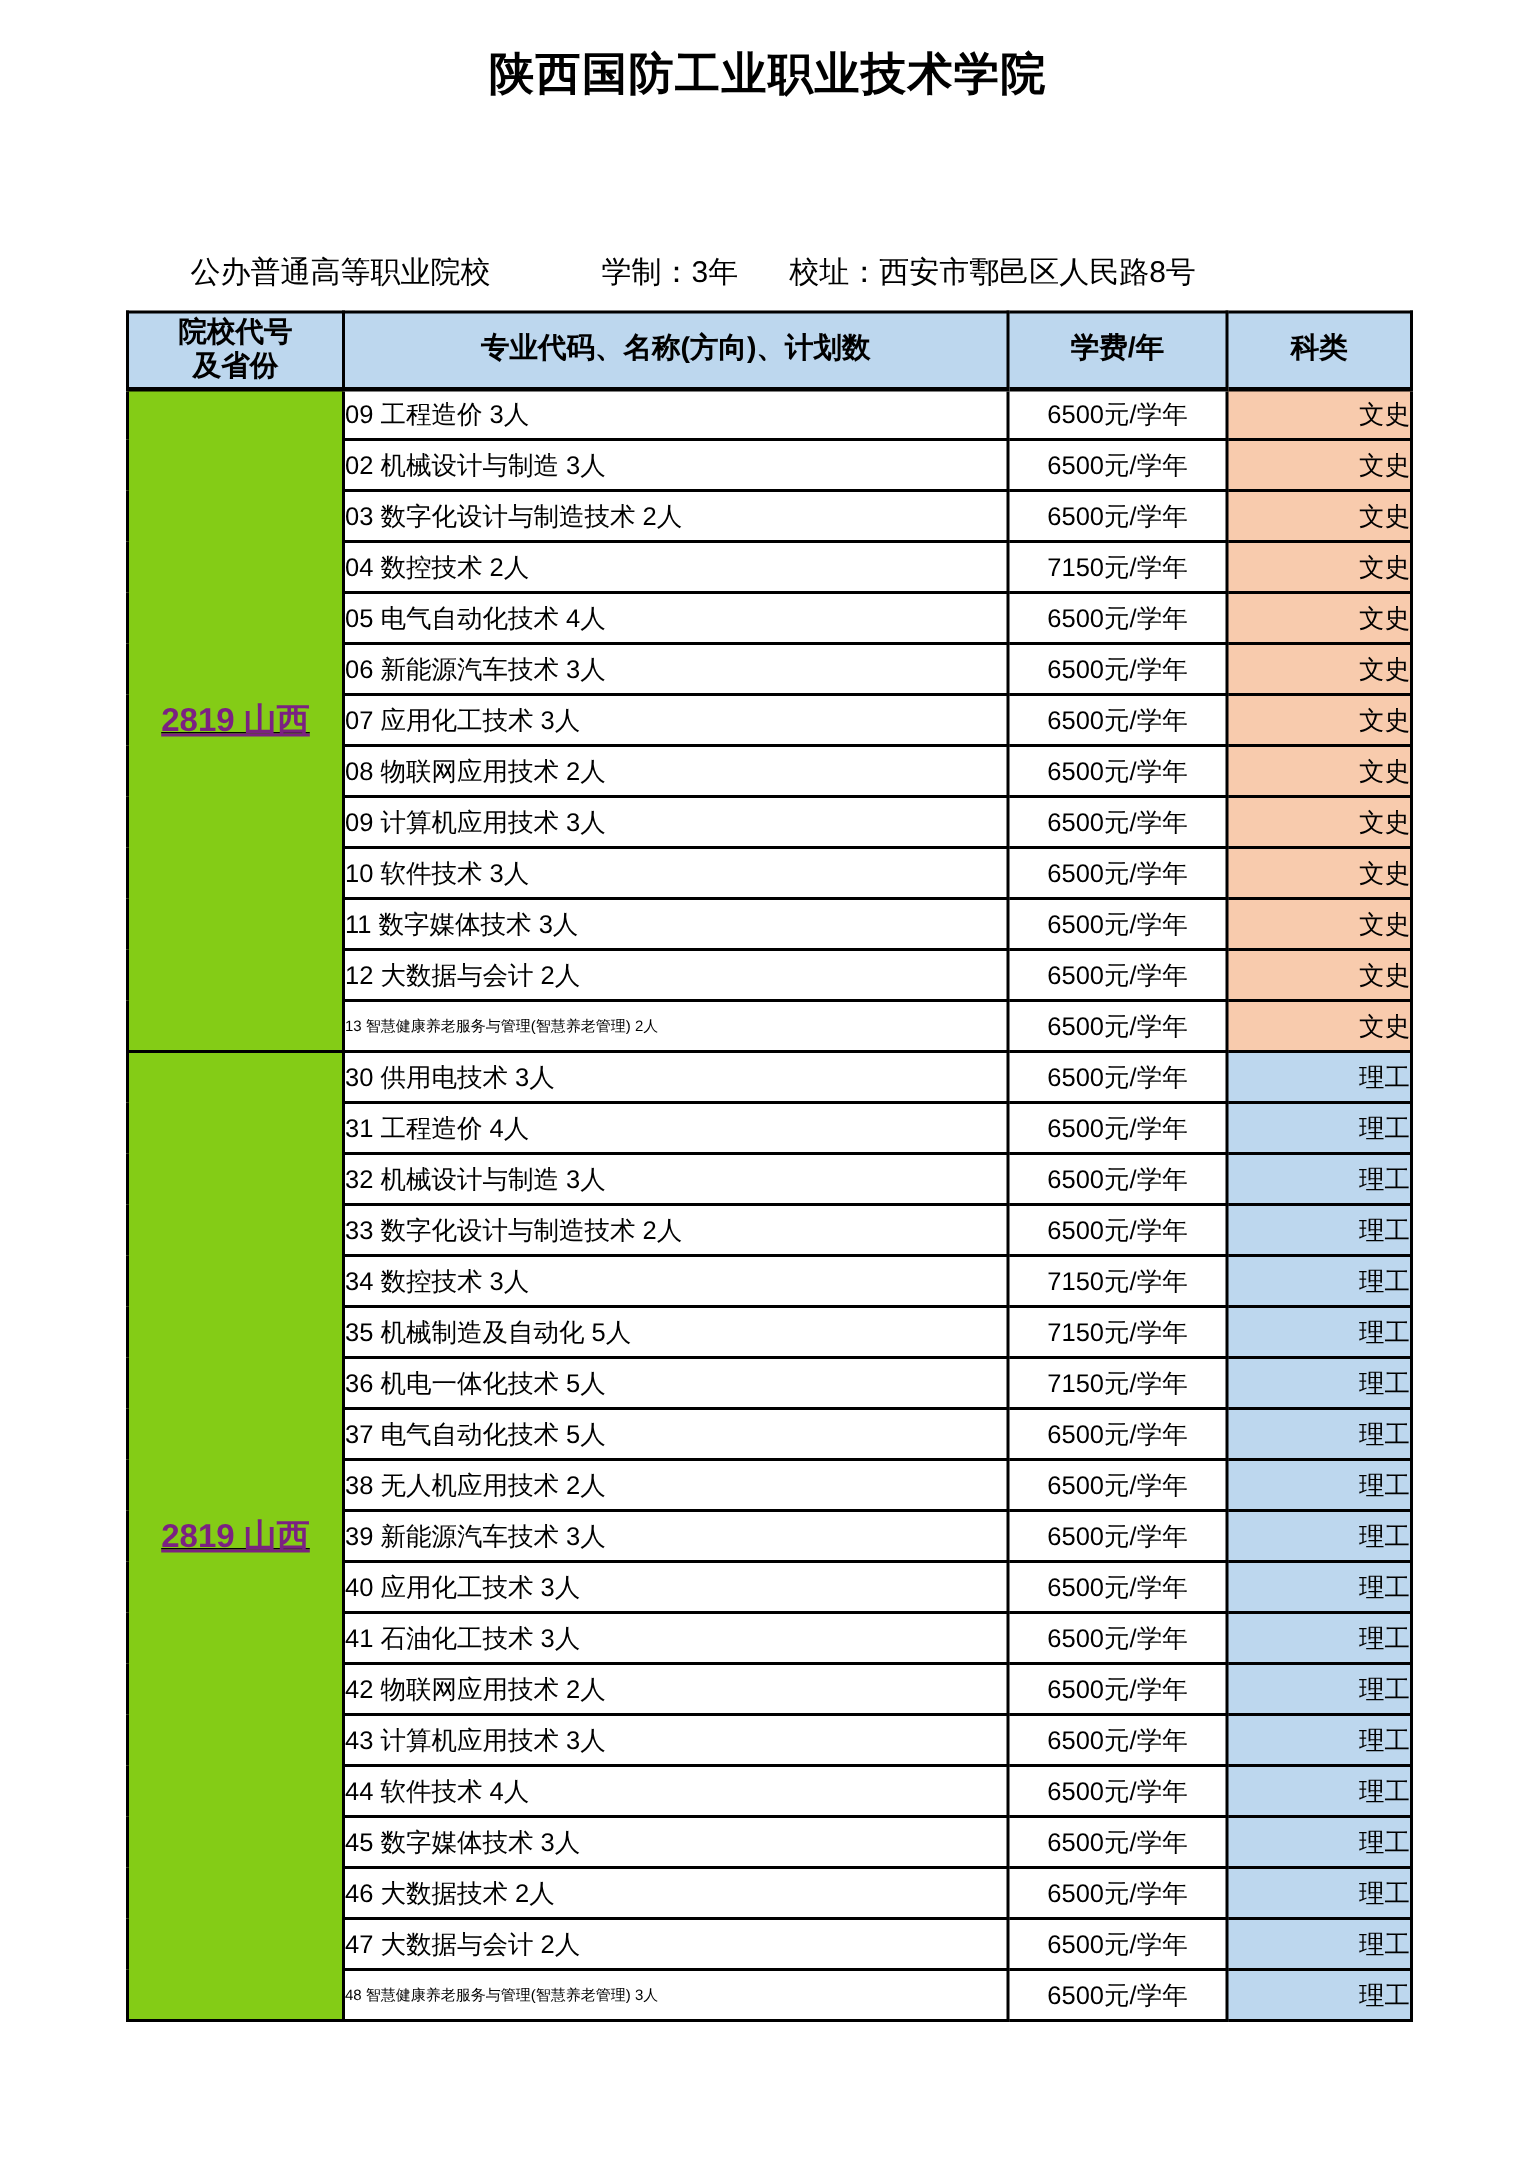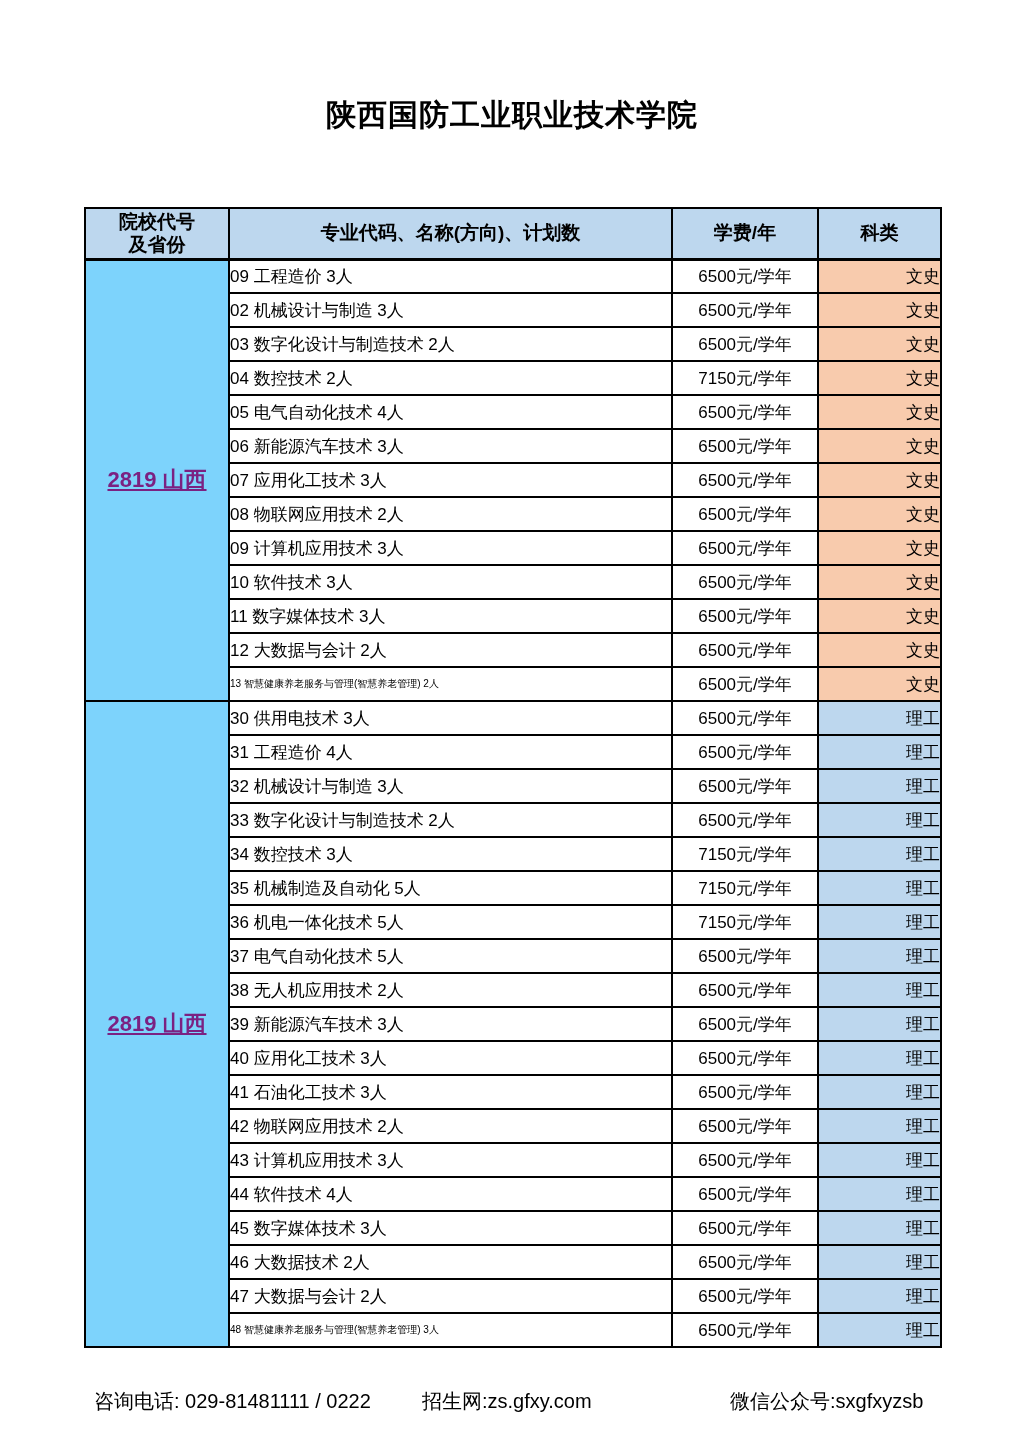--- a/index.html
+++ b/index.html
@@ -9,21 +9,21 @@
     height: 1447px;
     background: #ffffff;
     font-family: "Liberation Sans", "DejaVu Sans", sans-serif;
     color: #000;
     position: relative;
   }
   .page { position: relative; width: 1024px; height: 1447px; overflow: hidden; }
 
   
   .title-block {
-    padding-top: 93px;
+    padding-top: 28px;
     text-align: center;
     font-weight: bold;
     font-size: 30px;
     line-height: 1.45;
     letter-spacing: 1px;
   }
 
   
   .info-line {
     position: absolute;
@@ -76,21 +76,22 @@
     font-size: 17px;
     white-space: nowrap;
   }
   .cat-cell {
     text-align: right;
     font-size: 17px;
   }
   .code-cell {
     text-align: center;
     vertical-align: middle;
-    background: #7dd3fc;
+    background: #84cc16;
+    text-decoration: underline;
   }
   .code-text {
     font-weight: bold;
     font-size: 22px;
     text-decoration: underline;
     white-space: nowrap;
   }
 
   
   .footer {
@@ -107,20 +108,23 @@
 </style>
 </head>
 <body>
 
 <div class="page">
 
   <div class="title-block">
     <div>陕西国防工业职业技术学院</div>
   </div>
 
+  <div class="info-line">
+    <span>公办普通高等职业院校</span><span class="seg-duration"><span>学制：</span><span>3年</span></span><span class="seg-address"><span>校址：</span><span>西安市鄠邑区人民路8号</span></span>
+  </div>
 
   <table class="plan-table">
     <colgroup>
       <col class="c1">
         <col class="c2">
         <col class="c3">
         <col class="c4">
     </colgroup>
     <thead>
       <tr>
@@ -289,19 +293,14 @@
           <td class="cat-cell" style="background: rgb(189, 215, 238);">理工</td>
         </tr>
         <tr>
           <td class="major-cell small">48 智慧健康养老服务与管理(智慧养老管理) 3人</td>
           <td class="fee-cell">6500元/学年</td>
           <td class="cat-cell" style="background: rgb(189, 215, 238);">理工</td>
         </tr>
       </tbody>
   </table>
 
-  <div class="footer">
-    <span class="f-phone">咨询电话: 029-81481111 / 0222</span>
-    <span class="f-website">招生网:zs.gfxy.com</span>
-    <span class="f-wechat">微信公众号:sxgfxyzsb</span>
-  </div>
 
 </div>
 
 </body></html>

